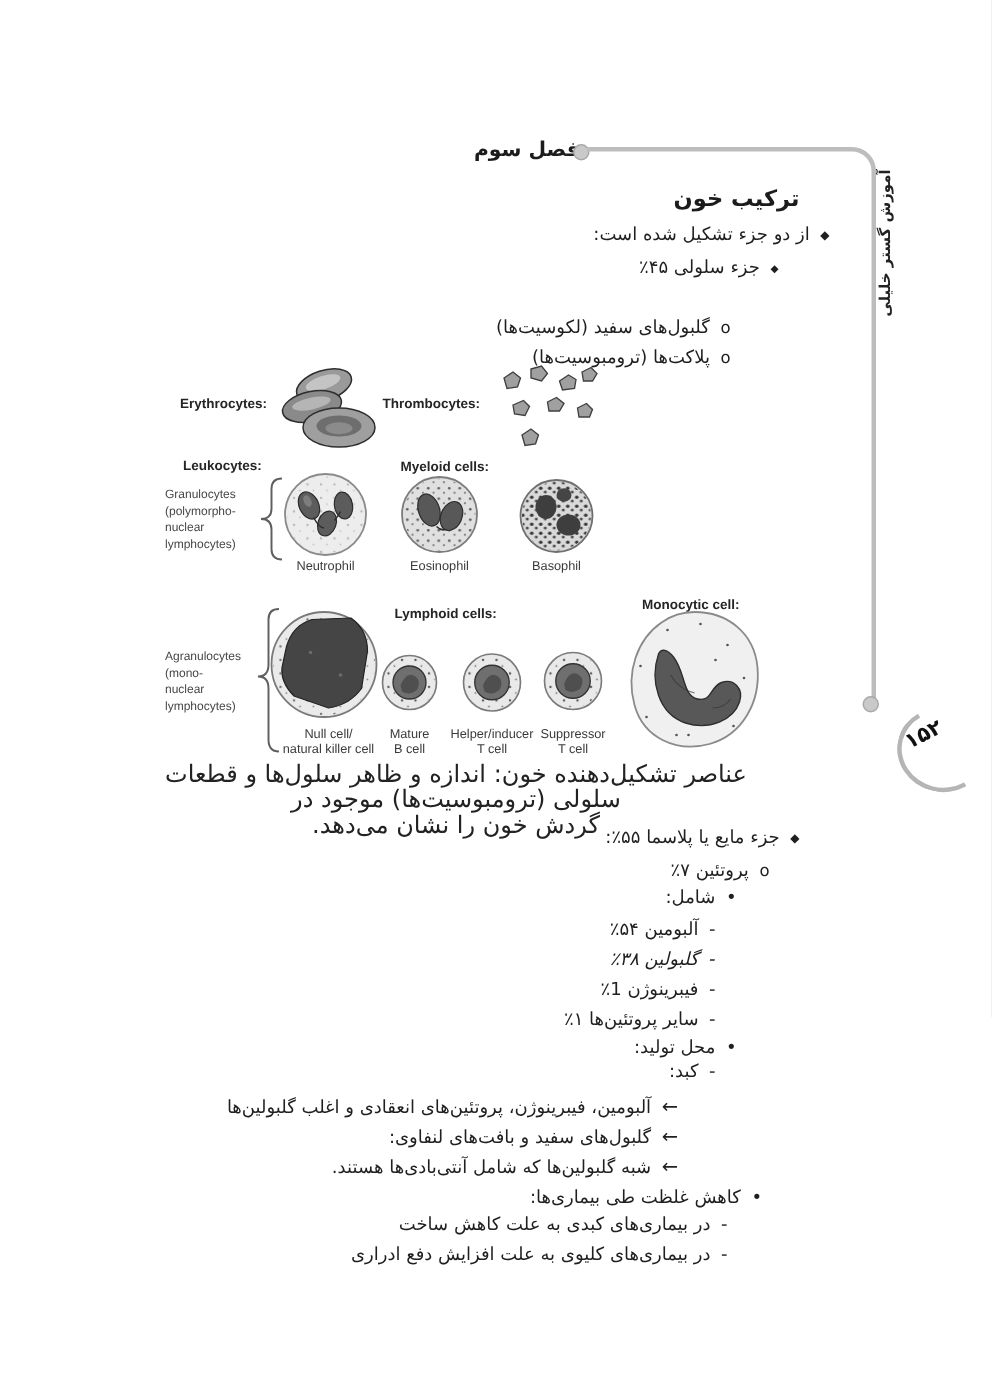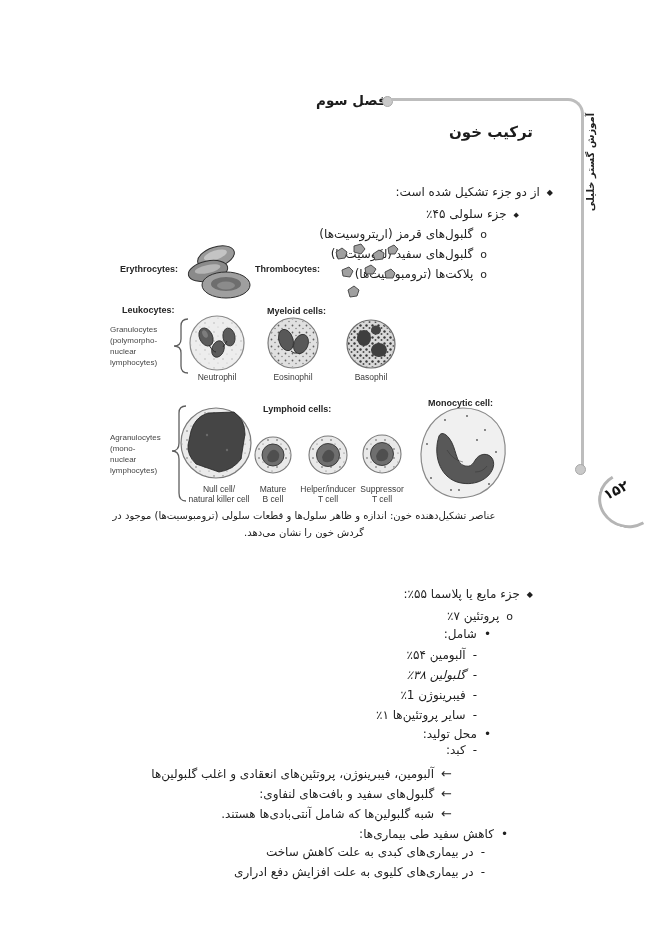--- a/index.html
+++ b/index.html
@@ -16,31 +16,31 @@
   .side-rot{position:absolute;left:585px;top:226px;width:128px;height:15px;
             transform:rotate(-90deg);transform-origin:0 0;direction:rtl;
             font-size:10px;font-weight:bold;color:#222;white-space:nowrap;text-align:center;}
   .page-badge-arc{position:absolute;left:598px;top:472px;width:54px;height:50px;
             border:3px solid #b5b5b5;border-radius:50%;
             border-top-color:transparent;border-right-color:transparent;
             transform:rotate(14deg);}
   .page-num{position:absolute;left:603px;top:482px;font-size:14px;font-weight:bold;
             transform:rotate(-27deg);direction:rtl;color:#111;}
   
-  .ln{position:absolute;direction:rtl;white-space:nowrap;font-size:12px;line-height:16px;color:#1f1f1f;margin-top:36px;}
+  .ln{position:absolute;direction:rtl;white-space:nowrap;font-size:12px;line-height:16px;color:#1f1f1f;}
   .ln .blt{display:inline-block;margin-left:7px;color:#1f1f1f;}
   .b-d1{font-size:8px;vertical-align:1px;}
   .b-d2{font-size:7px;vertical-align:1px;}
   .b-o{font-size:11px;}
   .b-c{font-size:12px;}
   .b-h{font-size:12px;}
   .b-a{font-size:13px;}
   .title{position:absolute;right:128px;top:123px;direction:rtl;font-size:15px;font-weight:bold;margin-left:32px;}
   .caption{position:absolute;left:88px;top:507px;width:432px;text-align:center;direction:rtl;
-           font-size:10px;line-height:17px;color:#222;}
+           font-size:16px;line-height:17px;color:#222;}
   
   .diagram{position:absolute;left:95px;top:240px;}
   .dlabel-b{font-family:"Liberation Sans",sans-serif;font-size:9px;font-weight:bold;fill:#252525;}
   .dlabel{font-family:"Liberation Sans",sans-serif;font-size:8.5px;fill:#3a3a3a;}
   .dlabel-s{font-family:"Liberation Sans",sans-serif;font-size:8px;fill:#474747;}
   .brace{stroke:#5f5f5f;stroke-width:1.3;fill:none;}
 </style>
 </head>
 <body>
 
@@ -54,23 +54,20 @@
   <div class="page-badge-arc"></div>
   <div class="page-num">۱۵۲</div>
 
   <div class="title">ترکیب خون</div>
 
   <div class="ln" style="top:148px;right:108px;">
     <span class="blt b-d1">◆</span><span>از دو جزء تشکیل شده است:</span>
   </div>
   <div class="ln" style="top:170px;right:142px;">
     <span class="blt b-d2">◆</span><span>جزء سلولی ۴۵٪</span>
-  </div>
-  <div class="ln" style="top:190px;right:174px;">
-    <span class="blt b-o">o</span><span>گلبول‌های قرمز (اریتروسیت‌ها)</span>
   </div>
   <div class="ln" style="top:210px;right:174px;text-align:right;">
     <span class="blt b-o">o</span><span>گلبول‌های سفید (لکوسیت‌ها)</span>
   </div>
   <div class="ln" style="top:230px;right:174px;">
     <span class="blt b-o">o</span><span>پلاکت‌ها (ترومبوسیت‌ها)</span>
   </div>
 
   <svg class="diagram" width="420" height="265" viewBox="0 0 420 265">
     <defs>
@@ -264,21 +261,21 @@
   <div class="ln" style="top:730px;right:209px;">
     <span class="blt b-a">←</span><span>آلبومین، فیبرینوژن، پروتئین‌های انعقادی و اغلب گلبولین‌ها</span>
   </div>
   <div class="ln" style="top:750px;right:209px;">
     <span class="blt b-a">←</span><span>گلبول‌های سفید و بافت‌های لنفاوی:</span>
   </div>
   <div class="ln" style="top:770px;right:209px;">
     <span class="blt b-a">←</span><span>شبه گلبولین‌ها که شامل آنتی‌بادی‌ها هستند.</span>
   </div>
   <div class="ln" style="top:790px;right:153px;">
-    <span class="blt b-c">•</span><span>کاهش سفید طی بیماری‌ها:</span>
+    <span class="blt b-c">•</span><span>کاهش غلظت طی بیماری‌ها:</span>
   </div>
   <div class="ln" style="top:808px;right:176px;">
     <span class="blt b-h">-</span><span>در بیماری‌های کبدی به علت کاهش ساخت</span>
   </div>
   <div class="ln" style="top:828px;right:176px;">
     <span class="blt b-h">-</span><span>در بیماری‌های کلیوی به علت افزایش دفع ادراری</span>
   </div>
 
 </div>
 

